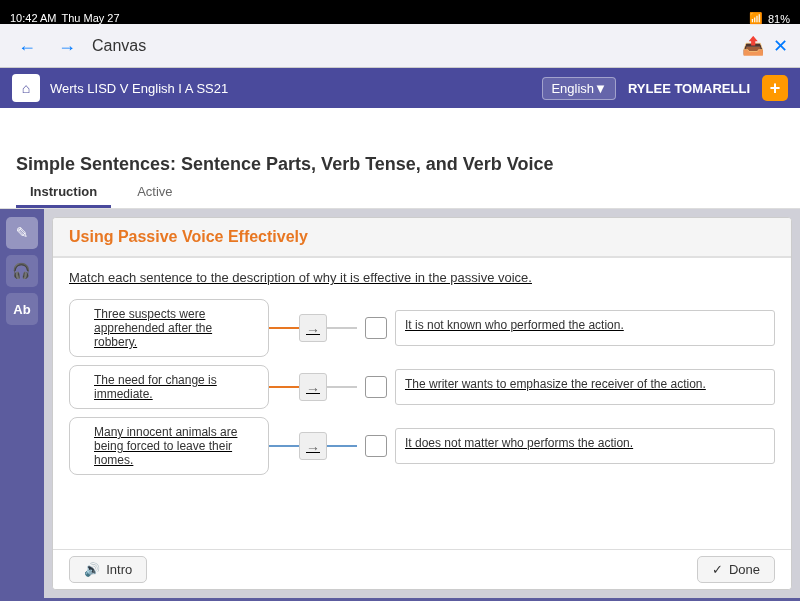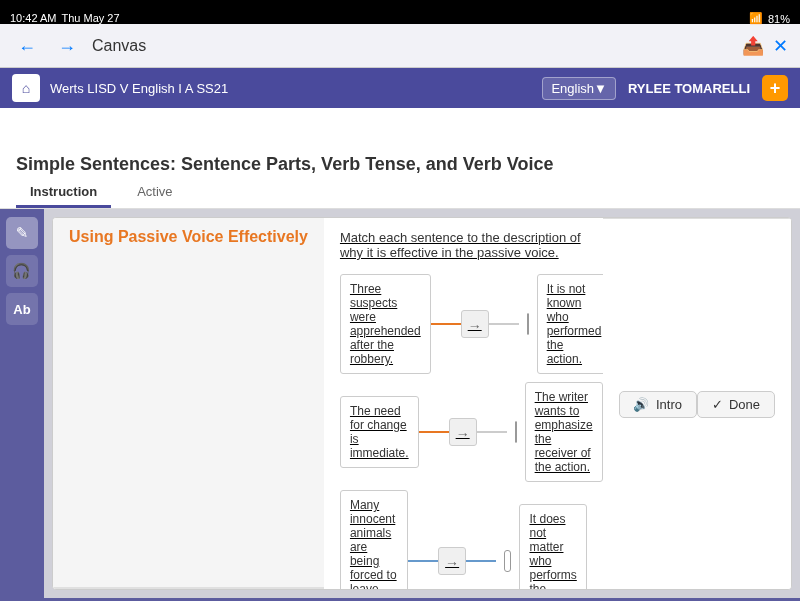--- a/index.html
+++ b/index.html
@@ -151,21 +151,21 @@
     .tool-btn.active { background: rgba(255,255,255,0.35); }
 
     
     .content-panel {
       flex: 1;
       background: #fff;
       margin: 8px;
       border-radius: 4px;
       border: 1px solid #ccc;
       display: flex;
-      flex-direction: row;
+      flex-direction: column;
       overflow: hidden;
     }
     .lesson-header {
       background: #f5f5f5;
       border-bottom: 2px solid #e0e0e0;
       padding: 10px 16px;
     }
     .lesson-header h2 {
       font-size: 16px; font-weight: 700; color: #e87722;
     }
@@ -187,24 +187,24 @@
     }
     .match-row {
       display: flex;
       align-items: center;
       gap: 0;
     }
     .match-left {
       width: 200px;
       border: 1px solid #ccc;
       background: #fff;
-      padding: 7px 9px;
+      padding: 7px 24px;
       font-size: 12px;
       color: #333;
-      border-radius: 3px;
+      border-radius: 8px;
       min-height: 36px;
     }
     .match-connector {
       display: flex;
       align-items: center;
     }
     .connector-line {
       height: 2px;
       width: 30px;
       background: #ccc;

